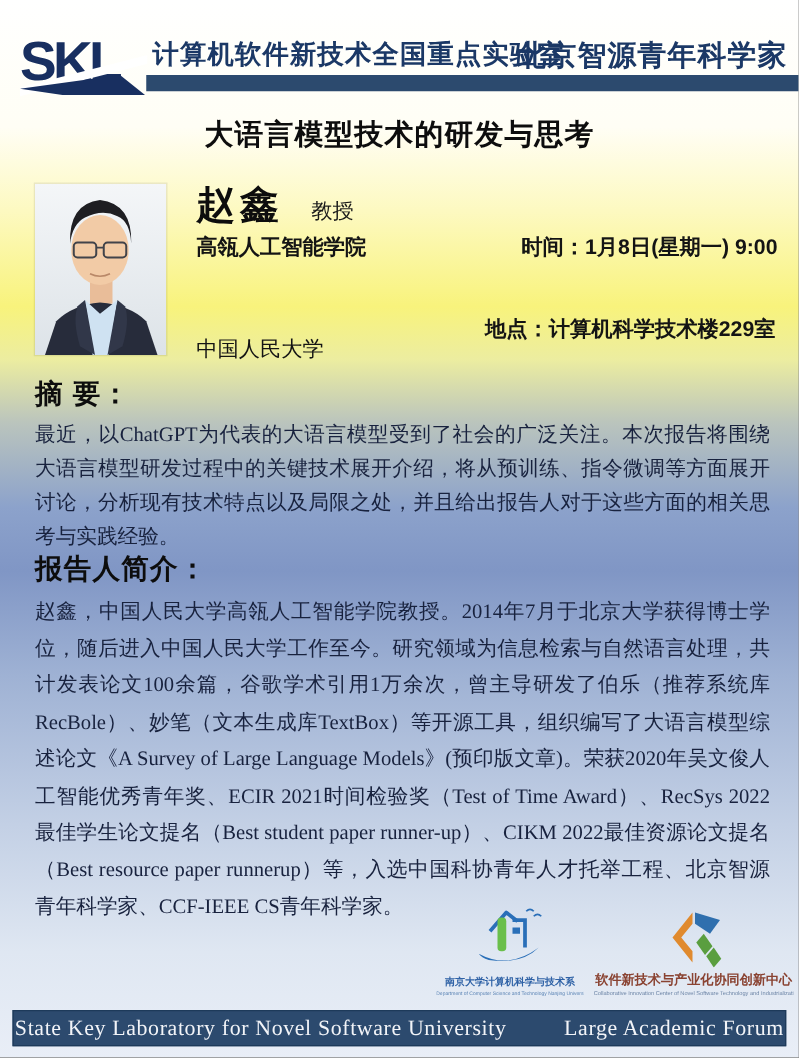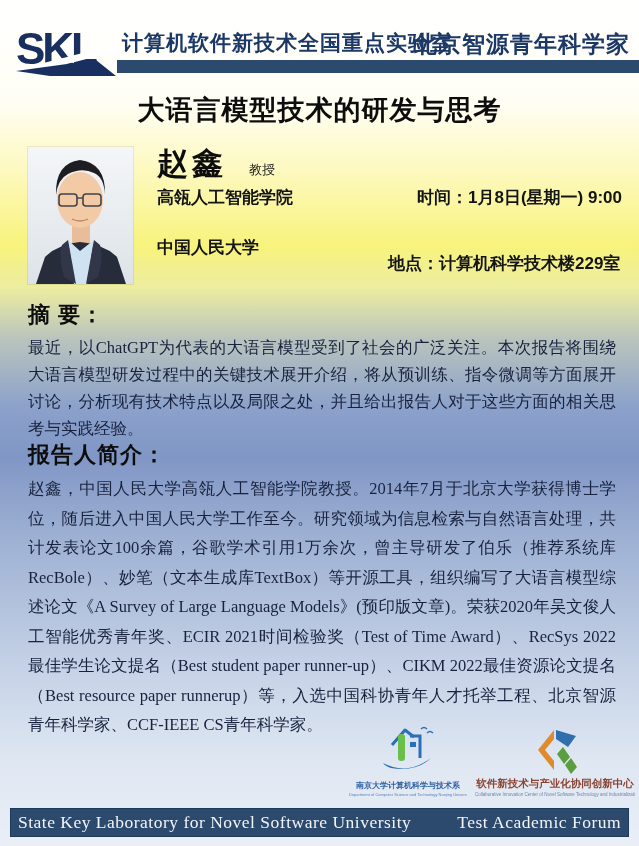--- a/index.html
+++ b/index.html
@@ -33,29 +33,29 @@
     position:absolute;right:9px;top:29px;
     font-size:23px;font-weight:bold;color:#1b3866;letter-spacing:1px;white-space:nowrap;
   }
   .header-bar{
     position:absolute;left:117px;top:60px;right:0;height:13px;
     background:#2c4a6e;
   }
   
   .talk-title{
     position:absolute;left:0;top:92px;width:100%;
-    text-align:center;font-size:27px;font-weight:bold;color:#0d0d0d;letter-spacing:1px;
+    text-align:center;font-size:23px;font-weight:bold;color:#0d0d0d;letter-spacing:1px;
   }
   
   .photo{position:absolute;left:28px;top:147px;width:105px;height:137px;box-shadow:0 0 0 1px rgba(0,0,0,.08);}
   .name-row{position:absolute;left:157px;top:143px;display:flex;align-items:baseline;}
   .speaker-name{font-family:"Liberation Serif",serif;font-size:31px;font-weight:bold;color:#0d0d0d;letter-spacing:4px;}
-  .speaker-title{font-size:13px;font-weight:500;color:#1a1a1a;margin-left:22px;}
+  .speaker-title{font-size:17px;font-weight:500;color:#1a1a1a;margin-left:22px;}
   .speaker-school{position:absolute;left:157px;top:186px;font-size:17px;font-weight:600;color:#141414;}
-  .speaker-univ{position:absolute;left:157px;top:236px;font-size:17px;font-weight:700;color:#141414;}
+  .speaker-univ{position:absolute;left:157px;top:268px;font-size:17px;font-weight:400;color:#141414;}
   .meta-line{position:absolute;font-size:17px;font-weight:600;color:#141414;white-space:nowrap;}
   .meta-time{left:388px;top:186px;padding-left:29px;}
   .meta-loc{left:388px;top:252px;}
   
   .sec-heading{
     position:absolute;left:28px;
     font-size:22px;font-weight:bold;color:#0d0d0d;letter-spacing:1px;
   }
   .abstract-heading{top:300px;}
   .bio-heading{top:440px;}
@@ -158,16 +158,16 @@
       <polygon points="30,4 50,10 42,21 30,13" fill="#2f6fae"></polygon>
       <polygon points="31,28 37,21 44,31 38,38" fill="#5a9e3f"></polygon>
       <polygon points="39,39 45,32 51,41 45,48" fill="#5a9e3f"></polygon>
     </svg>
     <div class="cic-caption">软件新技术与产业化协同创新中心</div>
     <div class="cic-sub">Collaborative Innovation Center of Novel Software Technology and Industrialization</div>
   </div>
 
   <div class="footer-bar">
     <span>State Key Laboratory for Novel Software University</span>
-    <span>Test  Academic Forum</span>
+    <span>Large  Academic Forum</span>
   </div>
 
 </div>
 
 </body></html>

